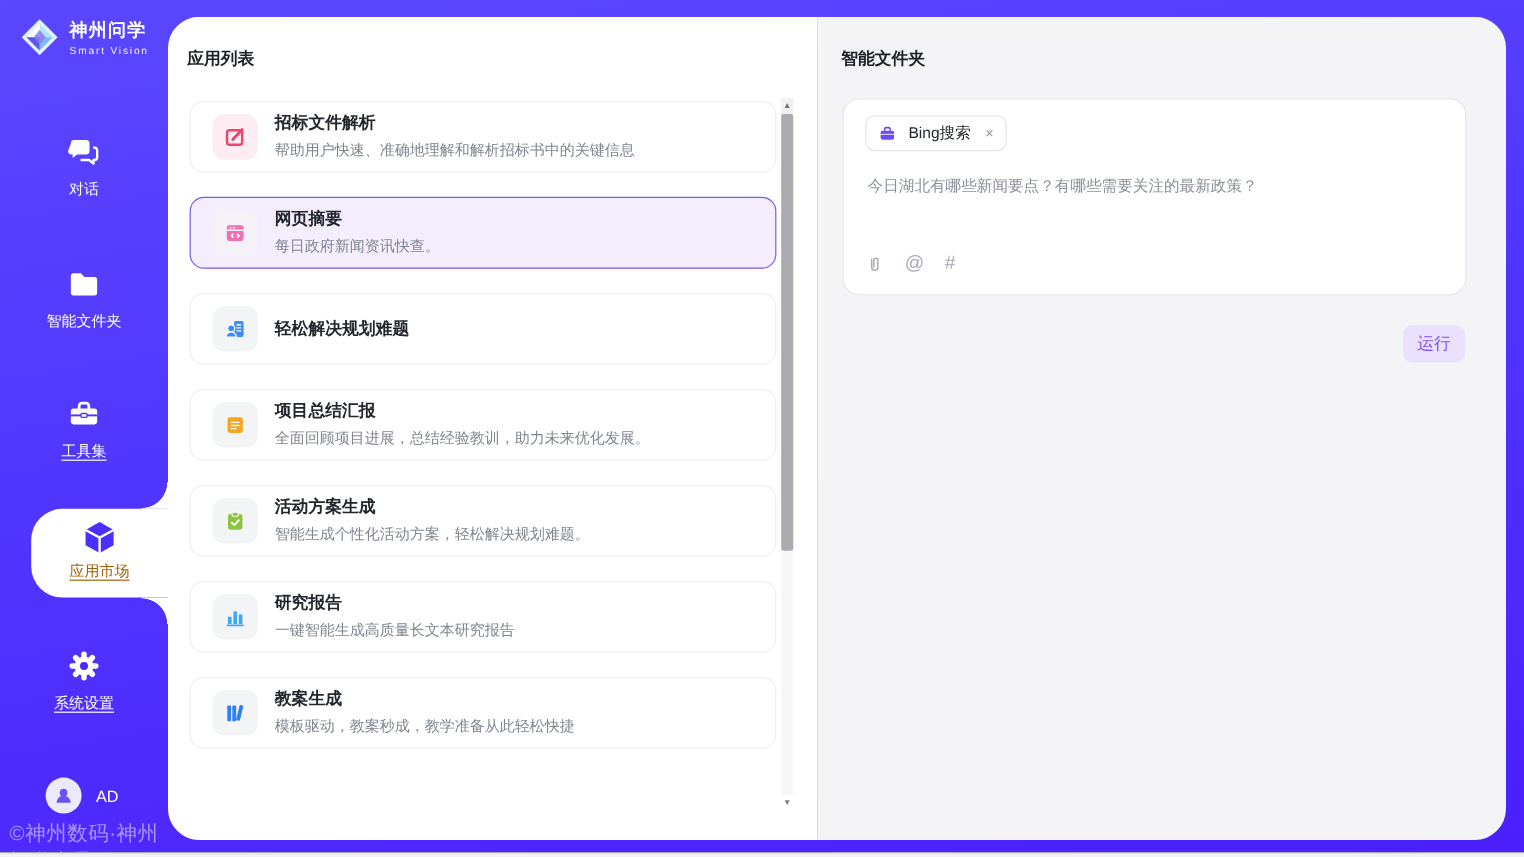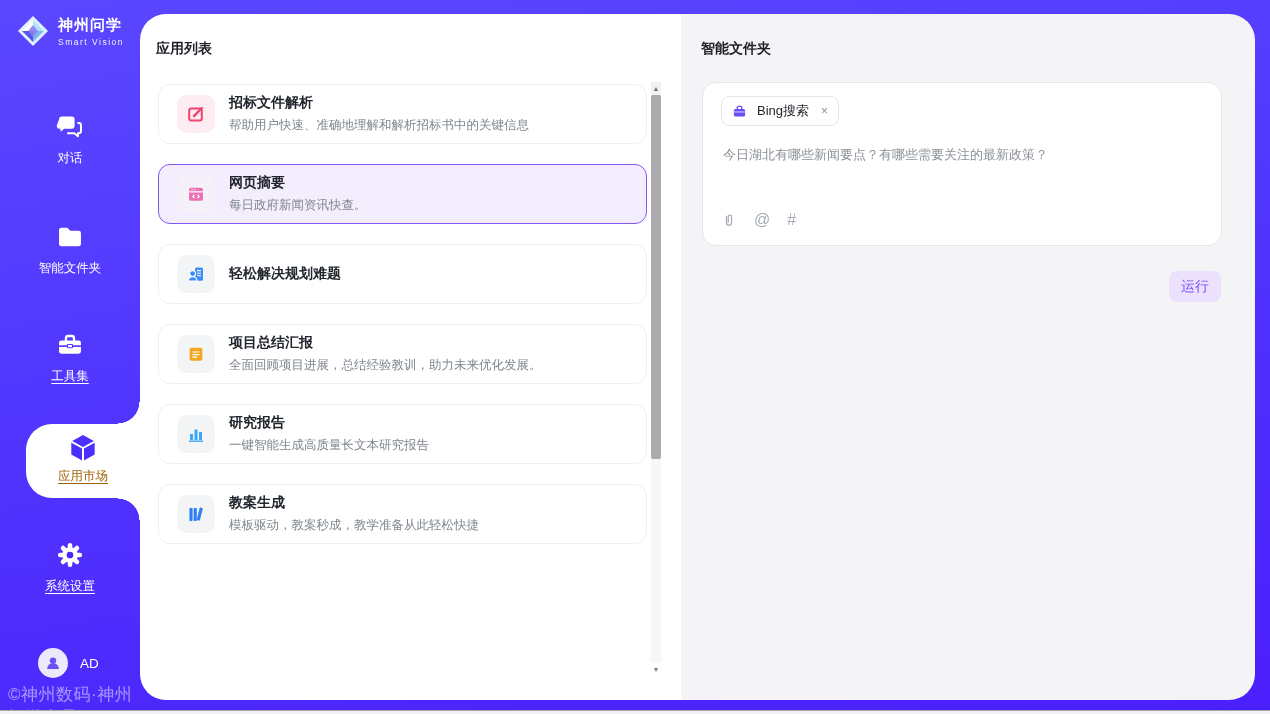--- a/index.html
+++ b/index.html
@@ -221,20 +221,33 @@
                 <rect x="3.6" y="3.8" width="12.8" height="13" rx="2" fill="currentColor"></rect>
                 <path d="M6.4 8 h7.2 M6.4 10.6 h7.2 M6.4 13.2 h4.6" stroke="#fff" stroke-width="1.2"></path>
               </svg>
             </div>
             <div class="card-text">
               <div class="card-title">项目总结汇报</div>
               <div class="card-desc">全面回顾项目进展，总结经验教训，助力未来优化发展。</div>
             </div>
           </div>
 
+          <div class="app-card" style="--tile: #f3f4f6; --ic: #8bc53f;">
+            <div class="tile">
+              <svg width="20" height="20" viewBox="0 0 20 20">
+                <rect x="4" y="4.4" width="12" height="13" rx="2" fill="currentColor"></rect>
+                <rect x="7.4" y="2.8" width="5.2" height="3.4" rx="1" fill="currentColor" stroke="#fff" stroke-width="1"></rect>
+                <path d="M7.3 11.6 l2 2 l3.6-4" stroke="#fff" stroke-width="1.7" fill="none" stroke-linecap="round" stroke-linejoin="round"></path>
+              </svg>
+            </div>
+            <div class="card-text">
+              <div class="card-title">活动方案生成</div>
+              <div class="card-desc">智能生成个性化活动方案，轻松解决规划难题。</div>
+            </div>
+          </div>
 
           <div class="app-card" style="--tile: #f3f4f6; --ic: #3aa7f8;">
             <div class="tile">
               <svg width="20" height="20" viewBox="0 0 20 20">
                 <rect x="4" y="10" width="3" height="6" fill="currentColor"></rect>
                 <rect x="8.5" y="5.5" width="3" height="10.5" fill="currentColor"></rect>
                 <rect x="13" y="8" width="3" height="8" fill="currentColor"></rect>
                 <line x1="3" y1="17.2" x2="17" y2="17.2" stroke="currentColor" stroke-width="1.4"></line>
               </svg>
             </div>

